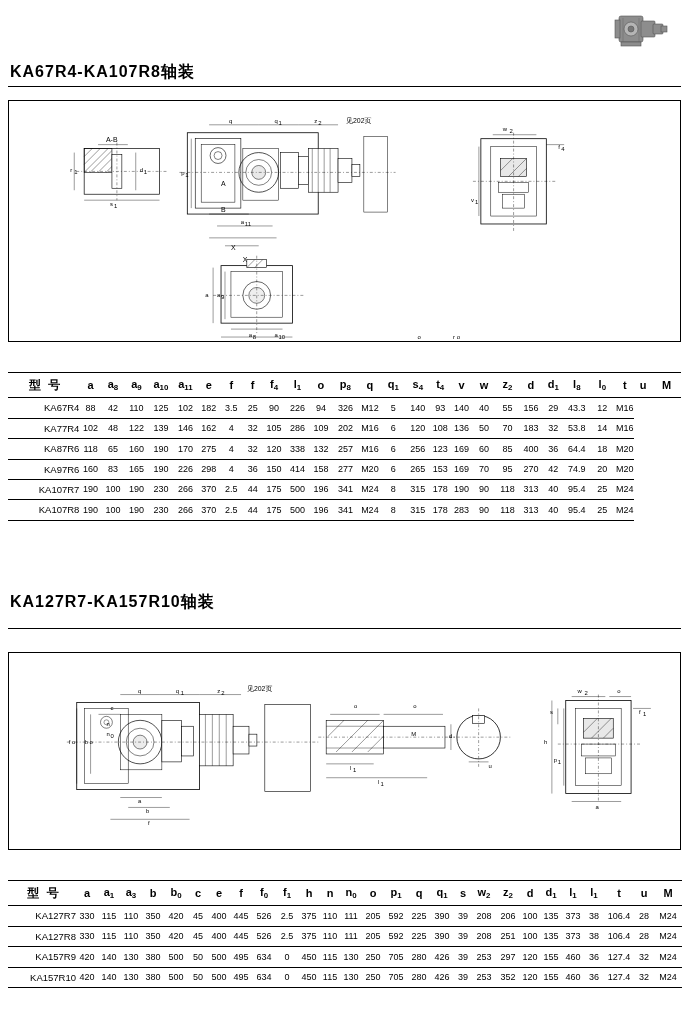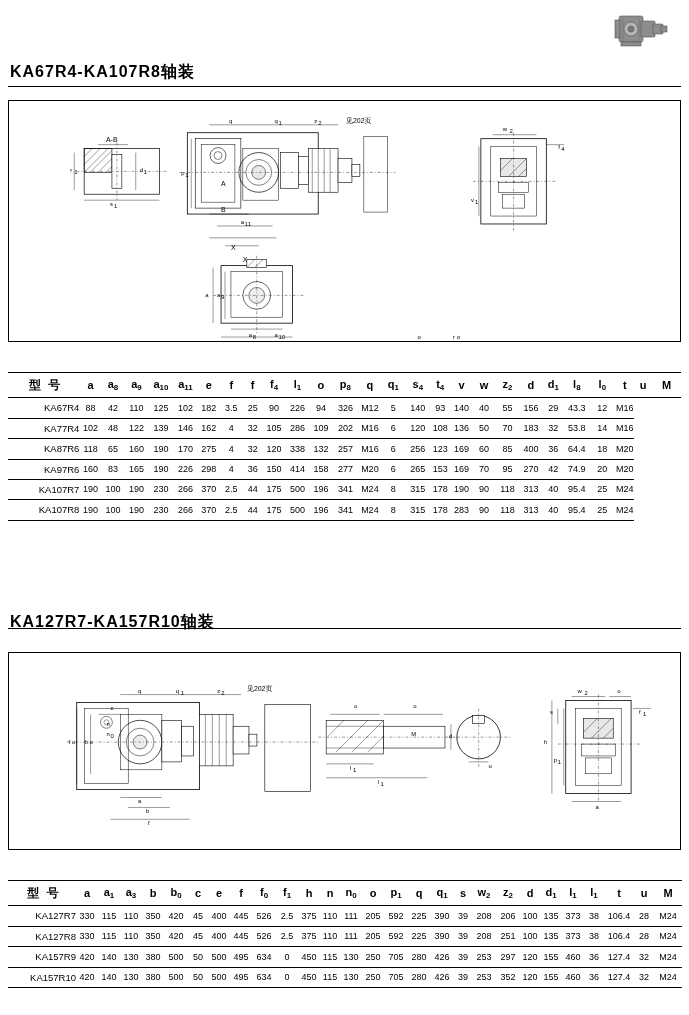--- a/index.html
+++ b/index.html
@@ -35,21 +35,21 @@
   
   .section-title {
     font-size: 16px;
     font-weight: bold;
     letter-spacing: 1px;
     margin: 0;
     padding: 0;
     font-family: "Liberation Sans", sans-serif;
   }
   #title1 { position: absolute; left: 10px; top: 62px; }
-  #title2 { position: absolute; left: 10px; top: 612px; }
+  #title2 { position: absolute; left: 10px; top: 592px; }
 
   .rule {
     position: absolute;
     left: 8px;
     width: 673px;
     border-top: 1px solid #000;
     height: 0;
   }
   #rule1 { top: 86px; }
   #rule2 { top: 628px; }

